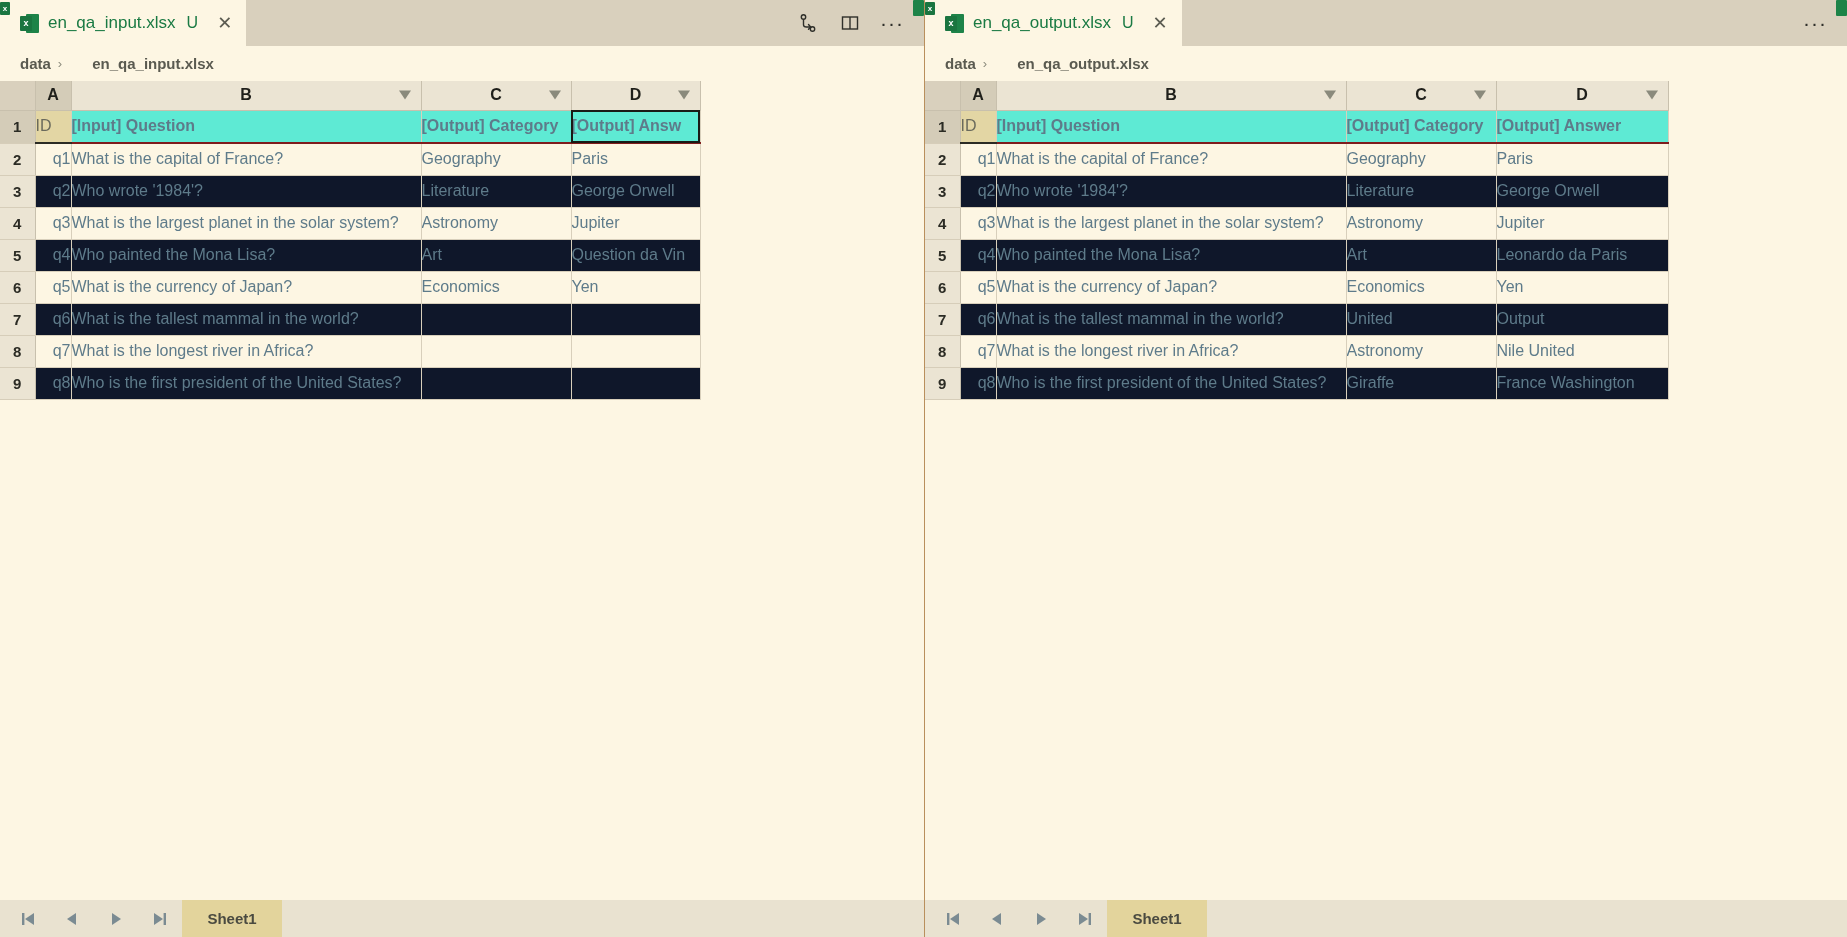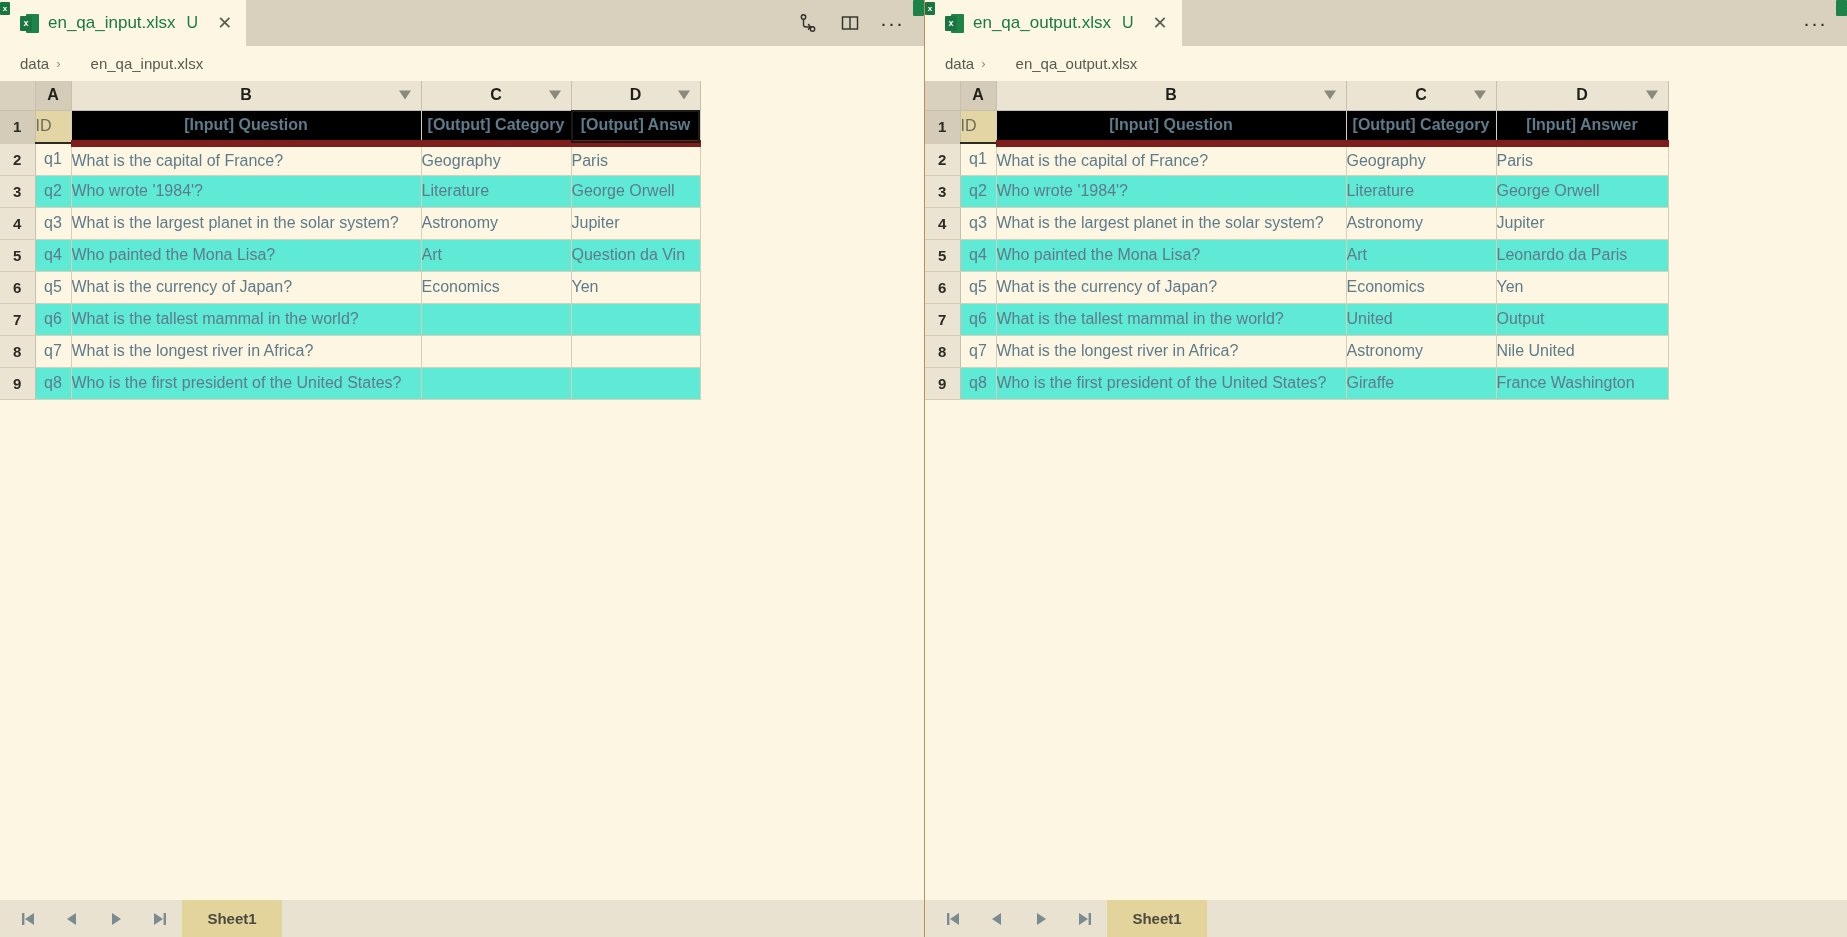--- a/index.html
+++ b/index.html
@@ -48,21 +48,21 @@
          width: 24px; height: 24px; }
   .act svg { display: block; }
   .dots { font-size: 21px; letter-spacing: 1px; line-height: 10px; color: #2f2f2a; }
 
   
   .breadcrumb {
     height: 35px; flex: 0 0 35px; display: flex; align-items: center; gap: 7px;
     padding-left: 20px; background: #fdf6e3; font-size: 15px; color: #5a5a50;
   }
   .breadcrumb .sep { color: #8c8c7e; font-size: 13px; }
-  .breadcrumb .crumb { white-space: nowrap; cursor: pointer; }
+  .breadcrumb .crumb { white-space: nowrap; cursor: pointer; font-weight: bold; }
   .breadcrumb .xlsx-icon { width: 16px; height: 16px; }
   .breadcrumb .xlsx-icon .doc { width: 11px; height: 16px; }
   .breadcrumb .xlsx-icon .sq { width: 10px; height: 13px; font-size: 8px; line-height: 13px; }
 
   
   .sheet-wrap { flex: 1 1 auto; position: relative; background: #fdf6e3; overflow: hidden; }
   table.grid { border-collapse: collapse; table-layout: fixed; }
   table.grid td, table.grid th { padding: 0; }
 
   
@@ -89,33 +89,33 @@
   }
   .rowhdr.first { background: #d4ccb8; }
 
   .cell {
     border-right: 1px solid #d8cfbb; border-bottom: 1px solid #d8cfbb;
     font-size: 16px; color: #5e7b8a; padding: 0 9px;
     white-space: nowrap; overflow: hidden; height: 32px; vertical-align: middle;
     cursor: cell;
   }
   .row-even .cell { background: #fdf6e3; }
-  .row-odd  .cell { background: #5eead4; }
+  .row-odd  .cell { background: #0f172a; }
 
   .hdrrow .cell {
-    background: #000000; font-weight: bold; color: #5e7b8a;
-    text-align: center; border-bottom: 7px solid #7f1d1d; height: 33px;
+    background: #5eead4; font-weight: bold; color: #5e7b8a;
+    border-bottom: 2px solid #7f1d1d; height: 33px;
   }
   .hdrrow .idcell {
     background: #e3d6a4; font-weight: normal; text-align: left;
     border-bottom: 2px solid #2b2b24; color: #6a6a5c;
   }
   .hdrrow .cell.active { outline: 2px solid #1a1a16; outline-offset: -2px; }
 
-  .idcol { width: 36px; text-align: center; }
+  .idcol { width: 36px; text-align: right; }
 
   
   .sheetbar {
     flex: 0 0 37px; height: 37px; background: #e9e2d0; display: flex; align-items: stretch;
   }
   .navbtns { display: flex; align-items: center; gap: 0; padding-left: 6px; }
   .navbtn {
     width: 44px; height: 37px; display: flex; align-items: center; justify-content: center;
     cursor: pointer;
   }
@@ -347,21 +347,21 @@
           <th class="colhdr">
             <span>D</span>
             <span class="filter-ico"></span>
           </th>
         </tr>
         <tr class="hdrrow">
           <td class="rowhdr first">1</td>
           <td class="cell idcell idcol">ID</td>
           <td class="cell">[Input] Question</td>
           <td class="cell">[Output] Category</td>
-          <td class="cell">[Input] Answer</td>
+          <td class="cell">[Output] Answer</td>
         </tr>
         </tbody>
           <tbody>
             <tr class="row row-even">
               <td class="rowhdr">2</td>
               <td class="cell idcol">q1</td>
               <td class="cell ">What is the capital of France?</td>
               <td class="cell ">Geography</td>
               <td class="cell ">Paris</td>
             </tr>

